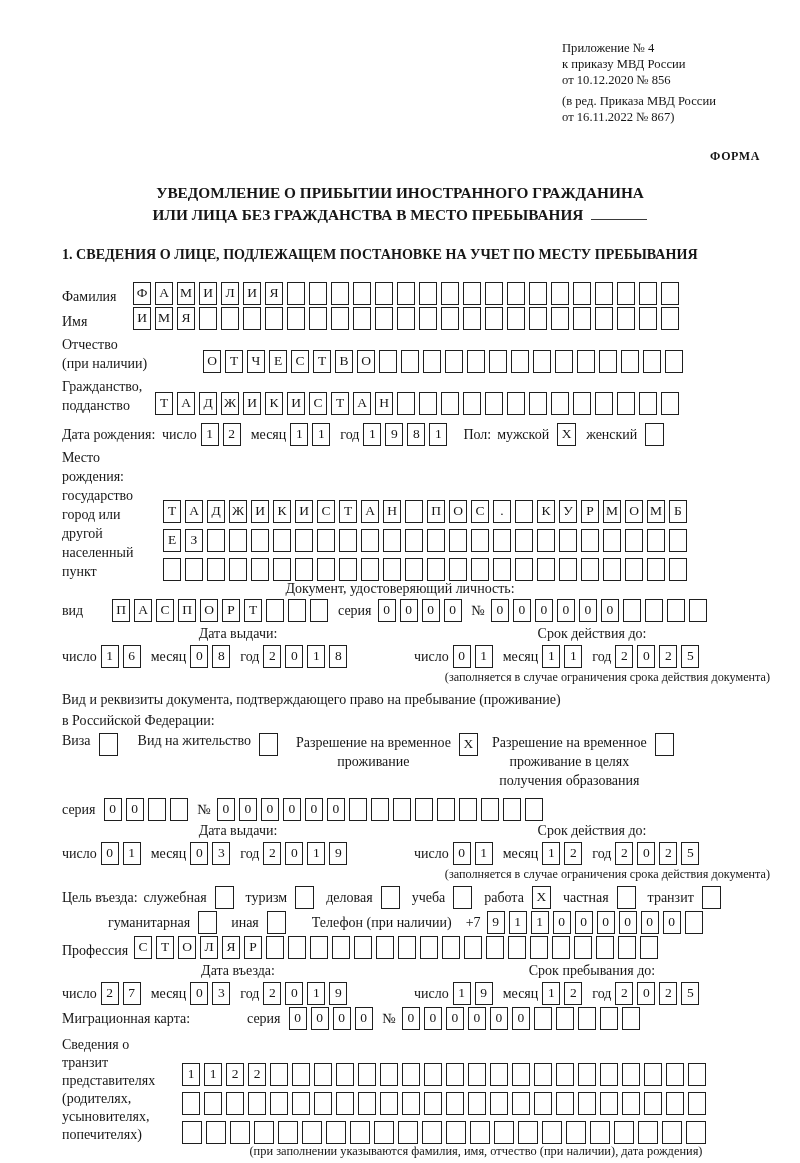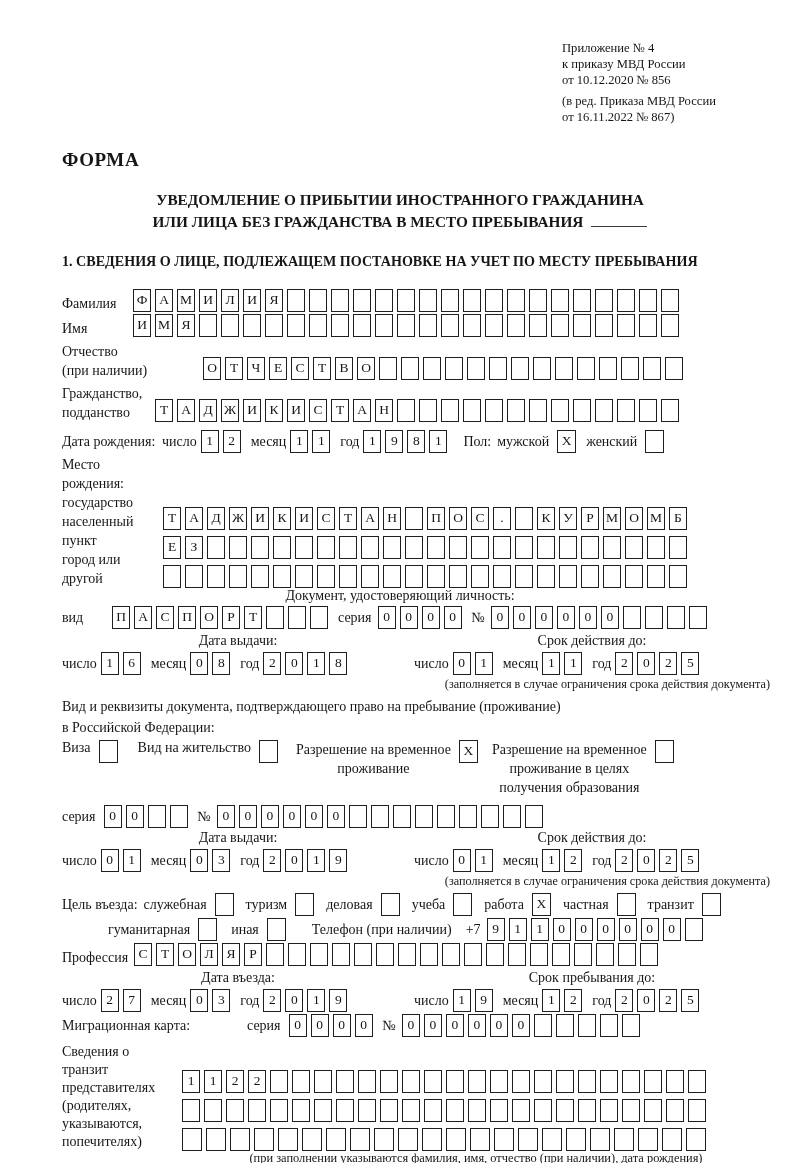--- a/index.html
+++ b/index.html
@@ -8,21 +8,21 @@
     width:800px; height:1163px; overflow:hidden;
     color:#161616;
     font-family:"Liberation Serif","DejaVu Serif",serif;
     font-size:14px;
   }
   .page { width:800px; height:1163px; padding:40px 30px 0 62px; }
 
   .hdr { width:208px; margin-left:auto; font-size:12.6px; line-height:16px; }
   .hdr-note { margin-top:5px; }
 
-  .forma { text-align:left; font-weight:bold; font-size:19px; letter-spacing:.6px;
+  .forma { text-align:right; font-weight:bold; font-size:12px; letter-spacing:.6px;
            margin-top:24px; padding-right:10px; }
 
   .full { margin-left:-62px; margin-right:-30px; text-align:center; }
   .title { margin-top:18px; font-weight:bold; font-size:15.3px; line-height:22px; }
   .uline { display:inline-block; width:56px; border-bottom:1.7px solid #3a3a3a; margin-left:8px; }
 
   .sect { margin-top:20px; font-weight:bold; font-size:14.1px; }
 
   .frow { display:flex; align-items:flex-end; }
   .aic  { align-items:center; }
@@ -240,22 +240,22 @@
     <span class="ml6">мужской</span>
     <span class="cb">X</span>
     <span class="ml10">женский</span>
     <span class="cb"></span>
   </div>
 
   <div class="frow mt0">
     <div class="lblcol w101">
       <div>Место рождения:</div>
       <div>государство</div>
+      <div>город или другой</div>
       <div>населенный пункт</div>
-      <div>город или другой</div>
     </div>
     <div>
       <div class="boxes mb6">
           <span class="cell">Т</span>
           <span class="cell">А</span>
           <span class="cell">Д</span>
           <span class="cell">Ж</span>
           <span class="cell">И</span>
           <span class="cell">К</span>
           <span class="cell">И</span>
@@ -629,21 +629,21 @@
         <span class="cell"></span>
       </span>
   </div>
 
   <div class="frow mt4">
     <div class="lblcol w120" style="line-height:18px;">
       <div>Сведения о</div>
       <div>транзит</div>
       <div>представителях</div>
       <div>(родителях,</div>
-      <div>указываются,</div>
+      <div>усыновителях,</div>
       <div>попечителях)</div>
     </div>
     <div>
       <div class="boxes mb6">
           <span class="cell">1</span>
           <span class="cell">1</span>
           <span class="cell">2</span>
           <span class="cell">2</span>
           <span class="cell"></span>
           <span class="cell"></span>

